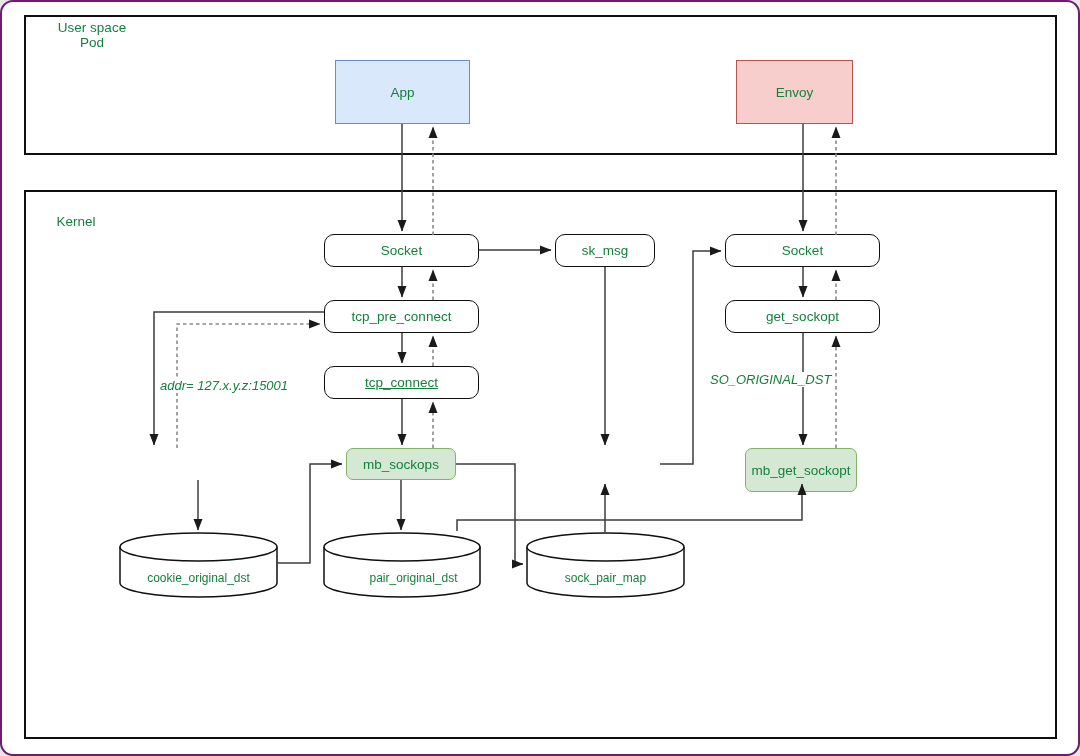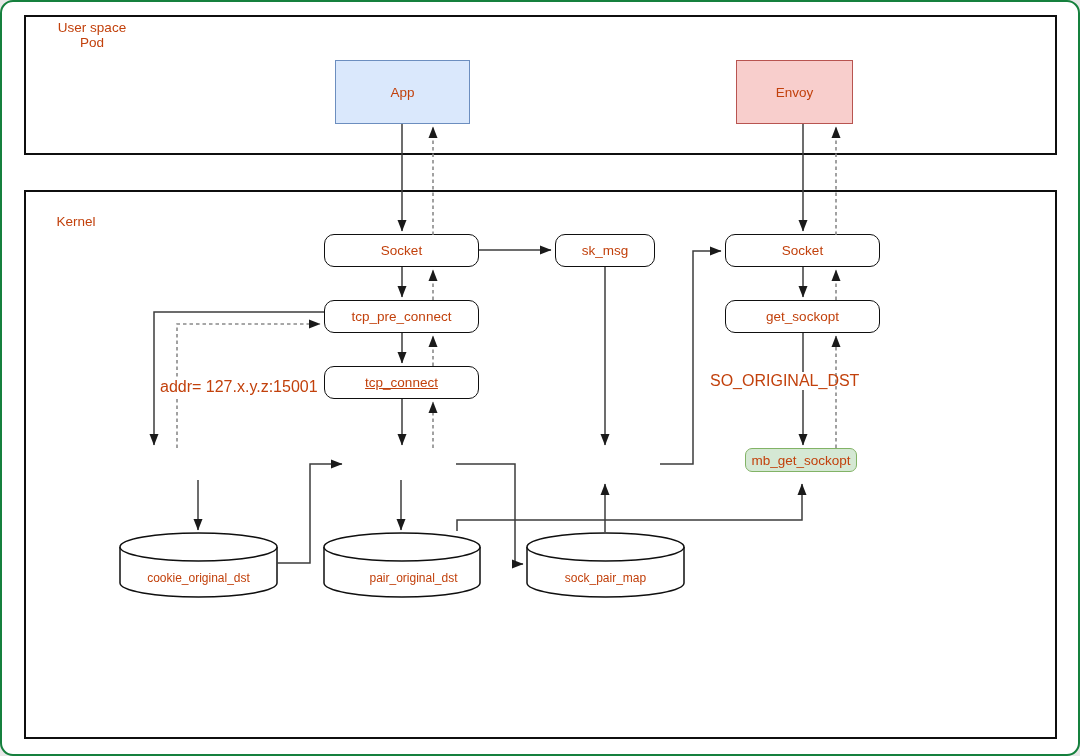--- a/index.html
+++ b/index.html
@@ -4,40 +4,40 @@
 <style>
   :root{
     --blue-fill:#dae8fc; --blue-border:#6c8ebf;
     --red-fill:#f8cecc;  --red-border:#b85450;
     --green-fill:#d5e8d4;--green-border:#82b366;
     --line:#3d3d3d; --dash:#8a8a8a; --ink:#111;
   }
   html,body{margin:0;padding:0;background:#e8e8e8;}
   #frame{
     position:relative;width:1080px;height:756px;background:#ffffff;
-    border:2px solid #15803d;border-radius:13px;box-sizing:border-box;overflow:hidden;
-    font-family:"Liberation Sans", sans-serif;color:#c2410c;
+    border:2px solid #701a75;border-radius:13px;box-sizing:border-box;overflow:hidden;
+    font-family:"Liberation Sans", sans-serif;color:#15803d;
   }
   .container{position:absolute;border:2px solid #0f0f0f;background:transparent;box-sizing:border-box;z-index:1;}
   .container-label{position:absolute;font-size:13.5px;line-height:15px;text-align:center;z-index:2;white-space:pre-line;}
   svg.wires{position:absolute;left:0;top:0;z-index:4;pointer-events:none;}
   .node{
     position:absolute;display:flex;align-items:center;justify-content:center;
     box-sizing:border-box;font-size:13.5px;background:#fff;border:1.5px solid #0f0f0f;z-index:3;
     white-space:nowrap;
   }
   .rounded{border-radius:10px;}
   .rect{border-radius:0;}
   .blue{background:var(--blue-fill);border-color:var(--blue-border);}
   .red{background:var(--red-fill);border-color:var(--red-border);}
   .green{background:var(--green-fill);border-color:var(--green-border);border-radius:7px;}
   .cyl-label{position:absolute;text-align:center;font-size:12px;z-index:5;white-space:nowrap;}
   .edge-label{
-    position:absolute;font-size:16px;background:#fff;z-index:5;
-    padding:0 1px;white-space:nowrap;
+    position:absolute;font-size:13px;background:#fff;z-index:5;
+    padding:0 1px;white-space:nowrap;font-style:italic;
   }
   path.s{stroke:var(--line);stroke-width:1.5;fill:none;}
   path.d{stroke:var(--dash);stroke-width:1.6;fill:none;stroke-dasharray:3.5 3;}
   .cyl{fill:#fff;stroke:#0f0f0f;stroke-width:1.5;}
 </style>
 </head>
 <body>
 
 <div id="frame">
 
@@ -99,21 +99,22 @@
   <div class="node rect blue" style="left:333px;top:58px;width:135px;height:64px;">App</div>
   <div class="node rect red" style="left:734px;top:58px;width:117px;height:64px;">Envoy</div>
 
   <div class="node rounded" style="left:322px;top:232px;width:155px;height:33px;">Socket</div>
   <div class="node rounded" style="left:553px;top:232px;width:100px;height:33px;">sk_msg</div>
   <div class="node rounded" style="left:723px;top:232px;width:155px;height:33px;">Socket</div>
   <div class="node rounded" style="left:723px;top:298px;width:155px;height:33px;">get_sockopt</div>
   <div class="node rounded" style="left:322px;top:298px;width:155px;height:33px;">tcp_pre_connect</div>
   <div class="node rounded" style="left:322px;top:364px;width:155px;height:33px;text-decoration:underline;">tcp_connect</div>
 
-  <div class="node green" style="left:743px;top:446px;width:112px;height:24px;">mb_get_sockopt</div>
+  <div class="node green" style="left:344px;top:446px;width:110px;height:32px;">mb_sockops</div>
+  <div class="node green" style="left:743px;top:446px;width:112px;height:44px;">mb_get_sockopt</div>
 
   <div class="cyl-label" style="left:118px;top:569px;width:157px;">cookie_original_dst</div>
   <div class="cyl-label" style="left:322px;top:569px;width:179px;">pair_original_dst</div>
   <div class="cyl-label" style="left:525px;top:569px;width:157px;">sock_pair_map</div>
 
   <div class="edge-label" style="left:157px;top:376px;width:124px;">addr= 127.x.y.z:15001</div>
   <div class="edge-label" style="left:707px;top:370px;width:124px;">SO_ORIGINAL_DST</div>
 
 </div>
 

